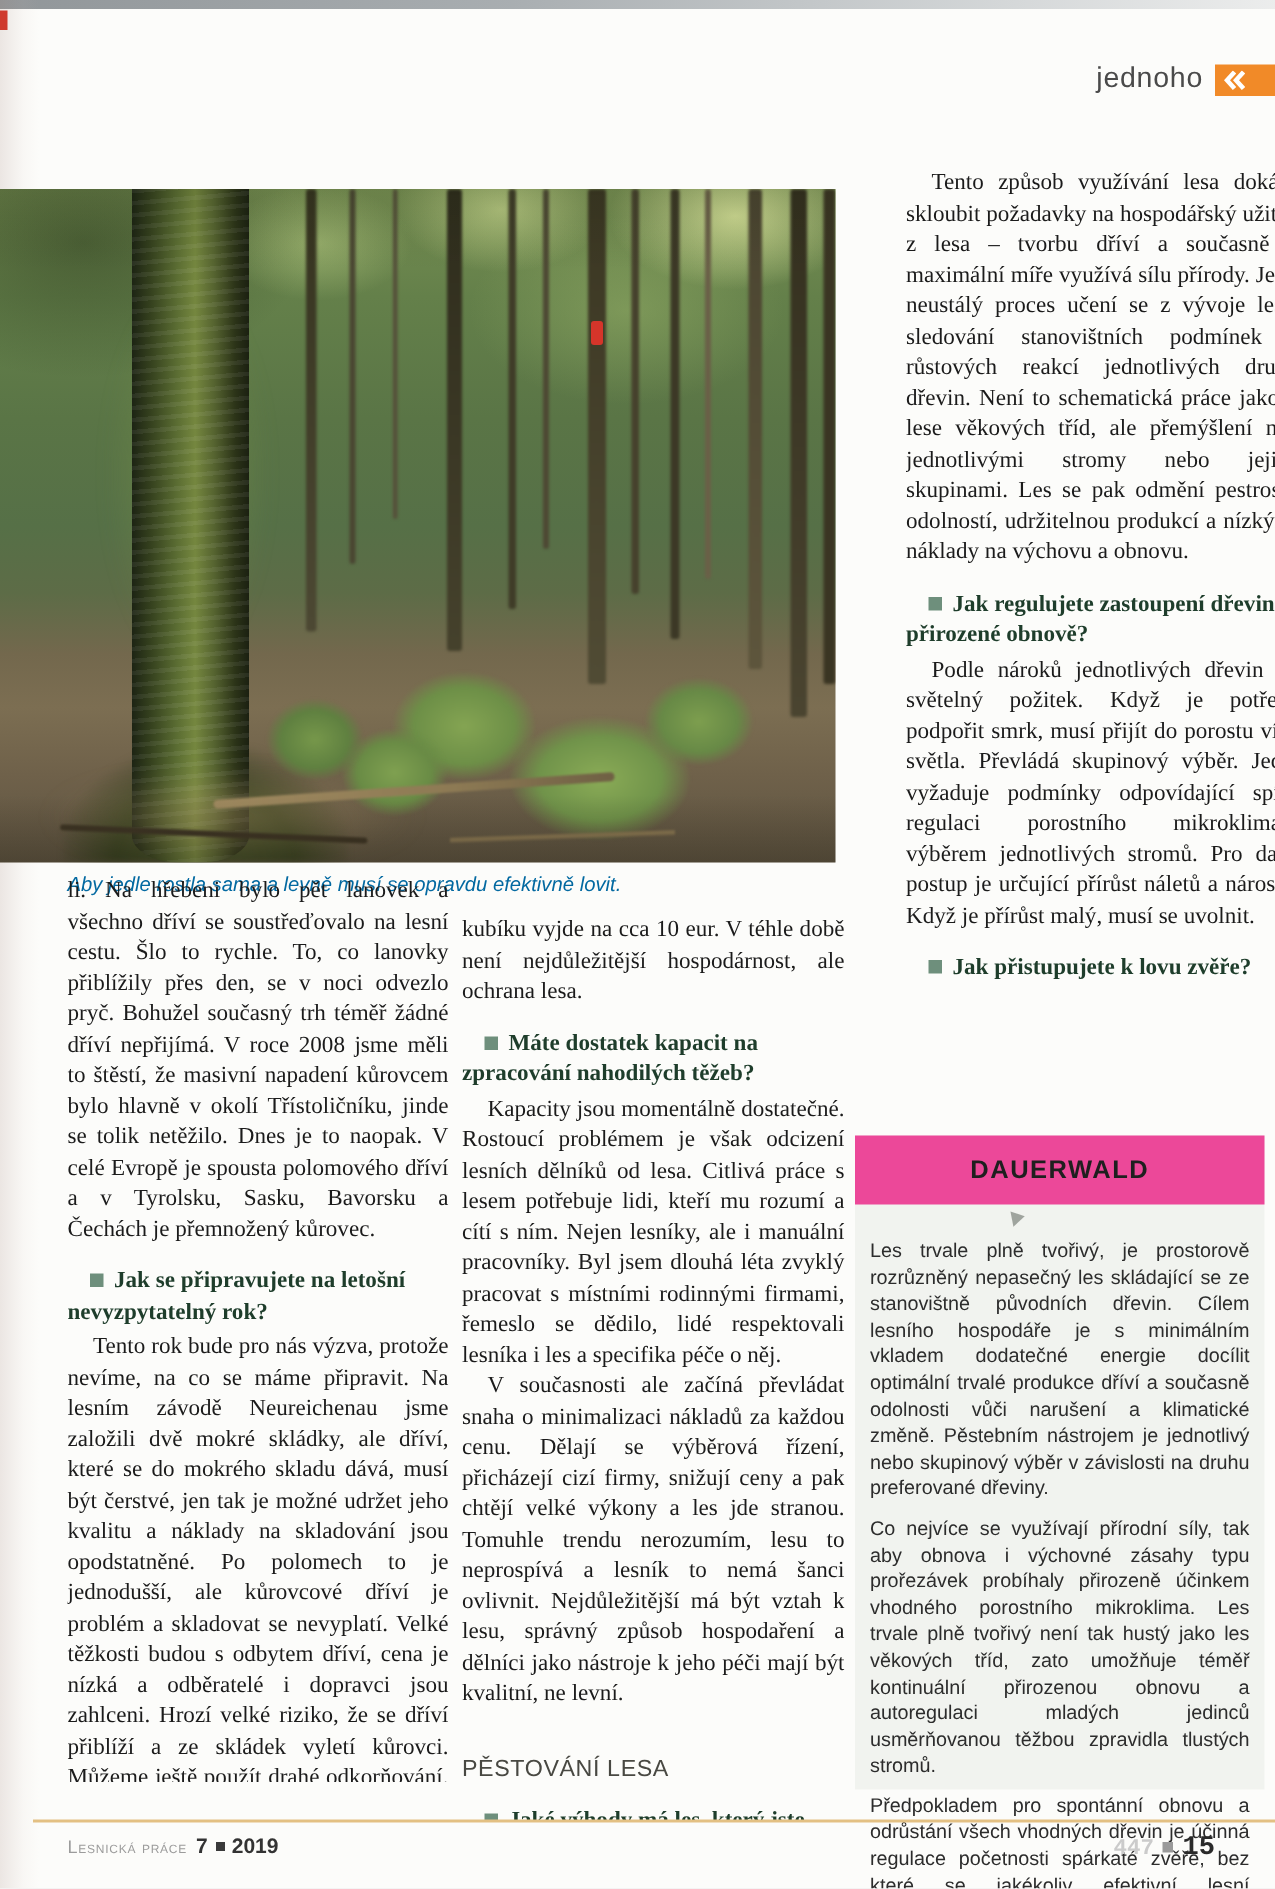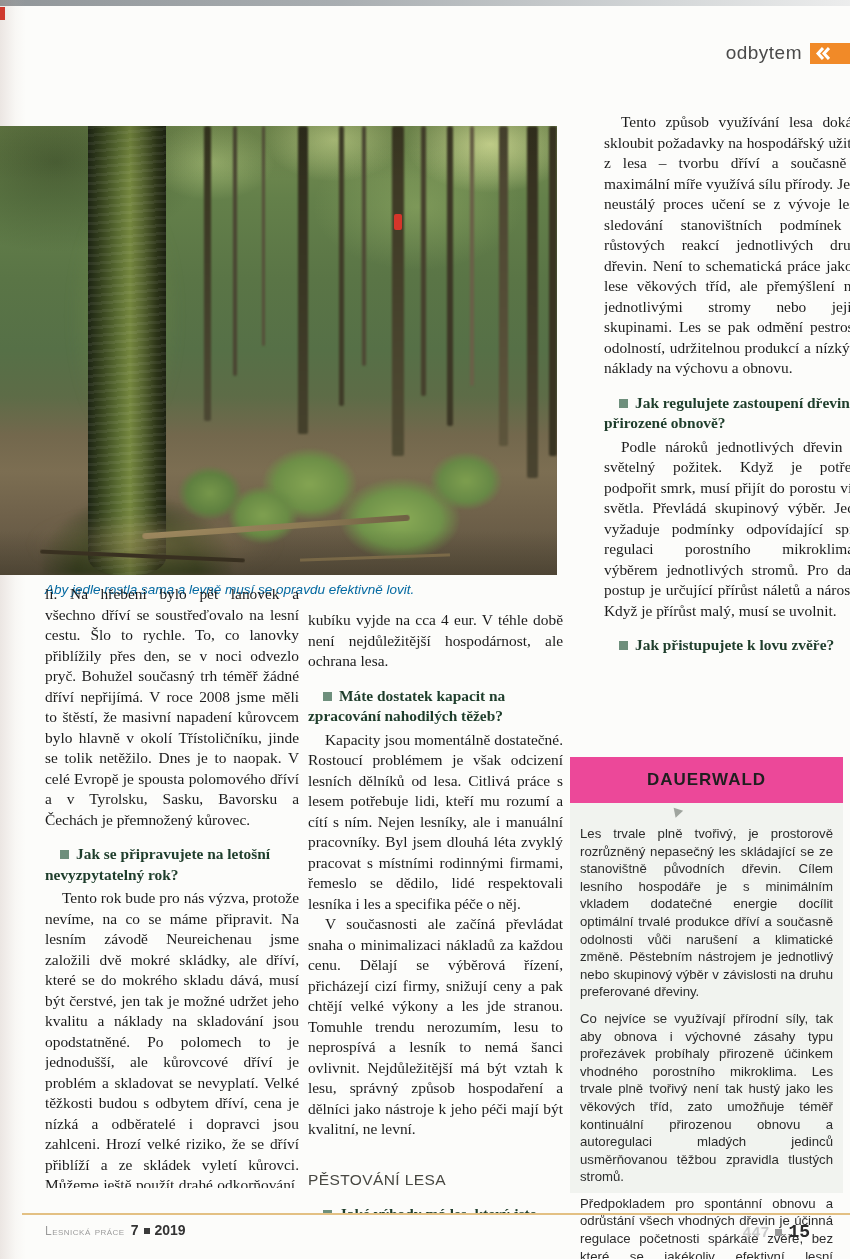--- a/index.html
+++ b/index.html
@@ -116,21 +116,21 @@
 </style>
 </head>
 <body>
 
 <div class="page">
 
   <div class="scan-top"></div>
   <div class="scan-left"></div>
   <div class="red-speck"></div>
 
-  <div class="header-label">odbytem</div>
+  <div class="header-label">jednoho</div>
   <div class="header-tab">
     <span class="chev">
       <svg width="8" height="13" viewBox="0 0 8 13">
           <path d="M7 1 L2 6.5 L7 12" stroke="#ffffff" stroke-width="3" fill="none"></path>
         </svg>
     </span>
     <span class="chev">
       <svg width="8" height="13" viewBox="0 0 8 13">
           <path d="M7 1 L2 6.5 L7 12" stroke="#ffffff" stroke-width="3" fill="none"></path>
         </svg>
@@ -169,21 +169,21 @@
 
   <div class="caption">Aby jedle rostla sama a levně musí se opravdu efektivně lovit.</div>
 
   <div class="col col-left">
     <p>li. Na hřebeni bylo pět lanovek a všechno dříví se soustřeďovalo na lesní cestu. Šlo to rychle. To, co lanovky přiblížily přes den, se v noci odvezlo pryč. Bohužel současný trh téměř žádné dříví nepřijímá. V roce 2008 jsme měli to štěstí, že masivní napadení kůrovcem bylo hlavně v okolí Třístoličníku, jinde se tolik netěžilo. Dnes je to naopak. V celé Evropě je spousta polomového dříví a v Tyrolsku, Sasku, Bavorsku a Čechách je přemnožený kůrovec.</p>
     <p class="q"><span class="sq"></span><span>Jak se připravujete na letošní nevyzpytatelný rok?</span></p>
     <p class="indent">Tento rok bude pro nás výzva, protože nevíme, na co se máme připravit. Na lesním závodě Neureichenau jsme založili dvě mokré skládky, ale dříví, které se do mokrého skladu dává, musí být čerstvé, jen tak je možné udržet jeho kvalitu a náklady na skladování jsou opodstatněné. Po polomech to je jednodušší, ale kůrovcové dříví je problém a skladovat se nevyplatí. Velké těžkosti budou s odbytem dříví, cena je nízká a odběratelé i dopravci jsou zahlceni. Hrozí velké riziko, že se dříví přiblíží a ze skládek vyletí kůrovci. Můžeme ještě použít drahé odkorňování. Máme dodavatele s mobilním odkorňovačem, který používáme na lesních skládkách. Odkornění jednoho</p>
   </div>
 
   <div class="col col-mid">
-    <p>kubíku vyjde na cca 4 eur. V téhle době není nejdůležitější hospodárnost, ale ochrana lesa.</p>
+    <p>kubíku vyjde na cca 10 eur. V téhle době není nejdůležitější hospodárnost, ale ochrana lesa.</p>
     <p class="q"><span class="sq"></span><span>Máte dostatek kapacit na zpracování nahodilých těžeb?</span></p>
     <p class="indent">Kapacity jsou momentálně dostatečné. Rostoucí problémem je však odcizení lesních dělníků od lesa. Citlivá práce s lesem potřebuje lidi, kteří mu rozumí a cítí s ním. Nejen lesníky, ale i manuální pracovníky. Byl jsem dlouhá léta zvyklý pracovat s místními rodinnými firmami, řemeslo se dědilo, lidé respektovali lesníka i les a specifika péče o něj.</p>
     <p class="indent">V současnosti ale začíná převládat snaha o minimalizaci nákladů za každou cenu. Dělají se výběrová řízení, přicházejí cizí firmy, snižují ceny a pak chtějí velké výkony a les jde stranou. Tomuhle trendu nerozumím, lesu to neprospívá a lesník to nemá šanci ovlivnit. Nejdůležitější má být vztah k lesu, správný způsob hospodaření a dělníci jako nástroje k jeho péči mají být kvalitní, ne levní.</p>
     <p class="section-head">PĚSTOVÁNÍ LESA</p>
     <p class="q"><span class="sq"></span><span>Jaké výhody má les, který jste celý život pěstoval, tedy les trvale plně tvořivý (Dauerwald)?</span></p>
   </div>
 
   <div class="col col-right">
     <p class="indent">Tento způsob využívání lesa dokáže skloubit požadavky na hospodářský užitek z lesa – tvorbu dříví a současně v maximální míře využívá sílu přírody. Je to neustálý proces učení se z vývoje lesa, sledování stanovištních podmínek a růstových reakcí jednotlivých druhů dřevin. Není to schematická práce jako v lese věkových tříd, ale přemýšlení nad jednotlivými stromy nebo jejich skupinami. Les se pak odmění pestrostí, odolností, udržitelnou produkcí a nízkými náklady na výchovu a obnovu.</p>
     <p class="q"><span class="sq"></span><span>Jak regulujete zastoupení dřevin v přirozené obnově?</span></p>

